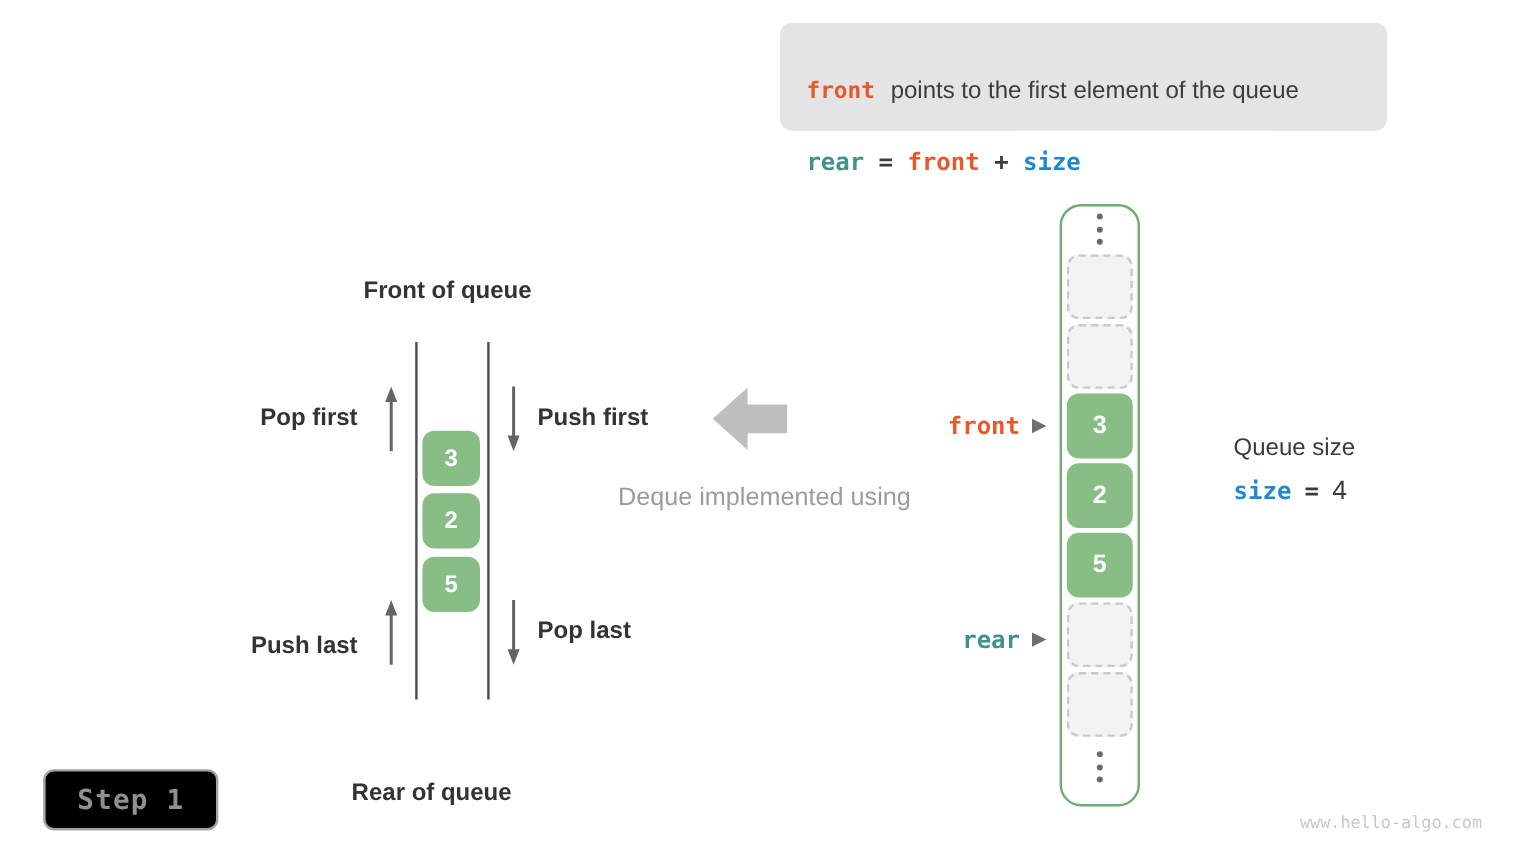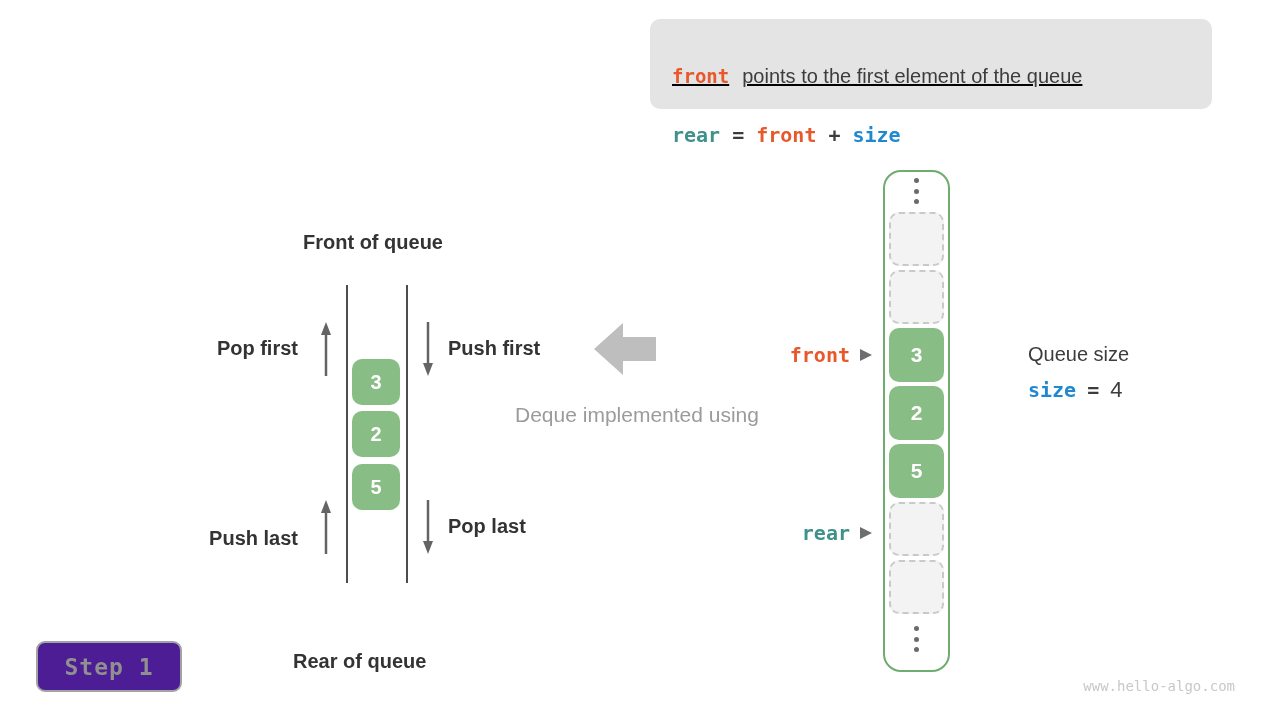--- a/index.html
+++ b/index.html
@@ -3,24 +3,24 @@
 <meta charset="utf-8">
 <style>
   * { margin: 0; padding: 0; box-sizing: border-box; }
   html, body { width: 1280px; height: 720px; background: #ffffff; overflow: hidden; }
   body { font-family: "Liberation Sans", sans-serif; position: relative; }
   .mono { font-family: "DejaVu Sans Mono", monospace; font-weight: bold; }
   .abs { position: absolute; }
 
   
   .info-box {
-    left: 650px; top: 19px; width: 562px; height: 90px;
+    left: 650px; top: 19px; width: 506px; height: 90px;
     background: #e4e4e4; border-radius: 10px;
     padding: 24px 20px 0 22px;
-    display: flex; flex-direction: column; justify-content: space-evenly; text-decoration: underline;
+    display: flex; flex-direction: column; justify-content: space-evenly;
   }
   .info-line { font-size: 20px; color: #3c3c3c; line-height: 33px; white-space: nowrap; }
   .info-line .code { font-size: 19px; margin-right: 13px; }
   .c-orange { color: #e8582a; }
   .c-teal   { color: #3f9189; }
   .c-blue   { color: #1f88d0; }
   .c-dark   { color: #3c3c3c; }
 
   
   .formula { left: 672px; top: 123px; font-size: 20px; white-space: nowrap; }
@@ -63,28 +63,28 @@
   .a-val { background: #88bd85; color: #ffffff; font-weight: bold; font-size: 21px; }
 
   
   .pointer-row { display: flex; align-items: center; justify-content: flex-end; right: 408px; height: 28px; }
   .pointer-row .mono { font-size: 20px; }
   .tri { width: 0; height: 0; border-left: 12px solid #6e6e6e;
          border-top: 6px solid transparent; border-bottom: 6px solid transparent; margin-left: 10px; }
 
   
   .queue-size { left: 1028px; top: 343px; }
-  .queue-size .line1 { font-size: 20px; color: #3c3c3c; }
+  .queue-size .line1 { font-size: 20px; color: #3c3c3c; margin-top: 19px; }
   .queue-size .line2 { margin-top: 11px; font-size: 20px; white-space: nowrap; }
   .queue-size .line2 span { margin-right: 11px; }
 
   
   .step-badge {
     left: 36px; top: 641px; width: 146px; height: 51px;
-    border: 2px solid #a3a3a3; border-radius: 9px; background: #4c1d95;
+    border: 2px solid #a3a3a3; border-radius: 9px; background: #000000;
     display: flex; align-items: center; justify-content: center;
     font-size: 23px; color: #909090; letter-spacing: 1px;
   }
 
   
   .watermark { right: 45px; top: 678px; font-family: "DejaVu Sans Mono", monospace;
                font-size: 14px; color: #c8c8c8; }
 </style>
 </head>
 <body>

